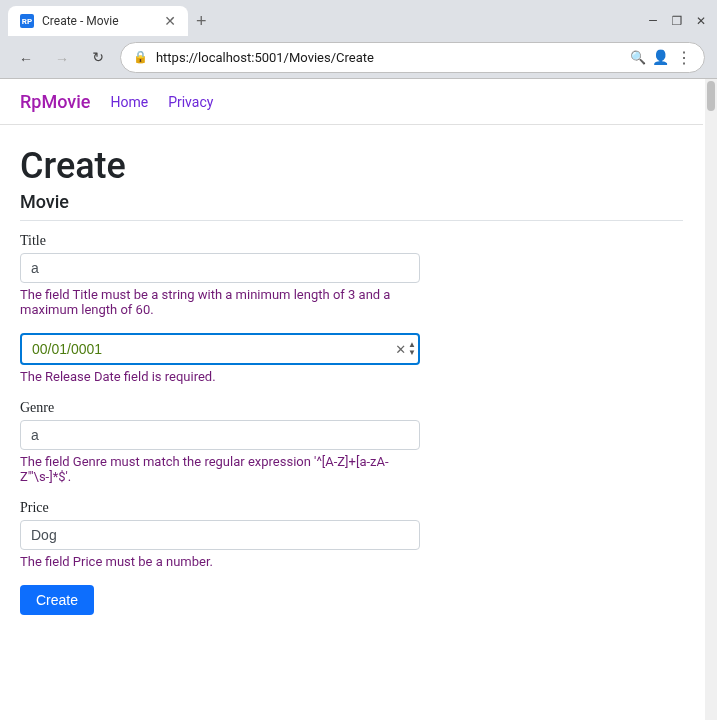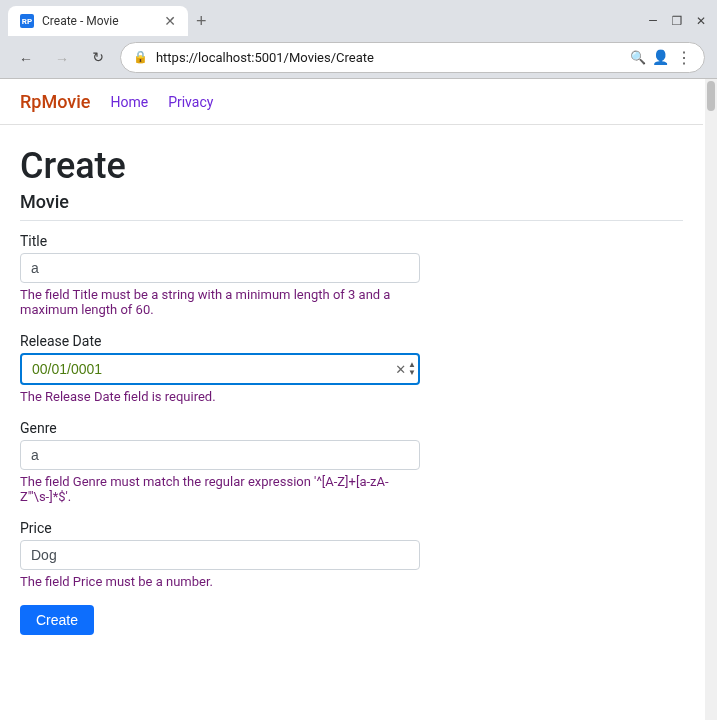--- a/index.html
+++ b/index.html
@@ -178,21 +178,21 @@
       display: flex;
       align-items: center;
       padding: 12px 20px;
       border-bottom: 1px solid #e0e0e0;
       gap: 20px;
     }
 
     .brand {
       font-size: 18px;
       font-weight: 500;
-      color: #c2410c;
+      color: #a21caf;
       text-decoration: none;
     }
 
     .nav-link {
       font-size: 14px;
       color: #6d28d9;
       text-decoration: none;
       cursor: pointer;
     }
 
@@ -222,20 +222,21 @@
 
     .form-group {
       margin-bottom: 16px;
     }
 
     .form-label {
       display: block;
       margin-bottom: 4px;
       font-size: 14px;
       color: #212529;
+      font-family: Liberation Serif, serif;
     }
 
     .form-control {
       display: block;
       width: 100%;
       padding: 6px 10px;
       font-size: 14px;
       border: 1px solid #ced4da;
       border-radius: 4px;
       color: #495057;
@@ -355,21 +356,20 @@
 
     <div class="form-section">
 
       <div class="form-group">
         <label class="form-label">Title</label>
         <input type="text" class="form-control" value="a" style="">
         <div class="validation-error">The field Title must be a string with a minimum length of 3 and a maximum length of 60.</div>
       </div>
 
       <div class="form-group">
-        <label class="form-label">Release Date</label>
         <div class="date-input-wrapper">
           <input type="text" class="date-input-field" value="00/01/0001" style="">
           <div class="date-controls">
             <span class="date-clear">✕</span>
             <div class="date-spin">
               <span>▲</span>
               <span>▼</span>
             </div>
           </div>
         </div>

